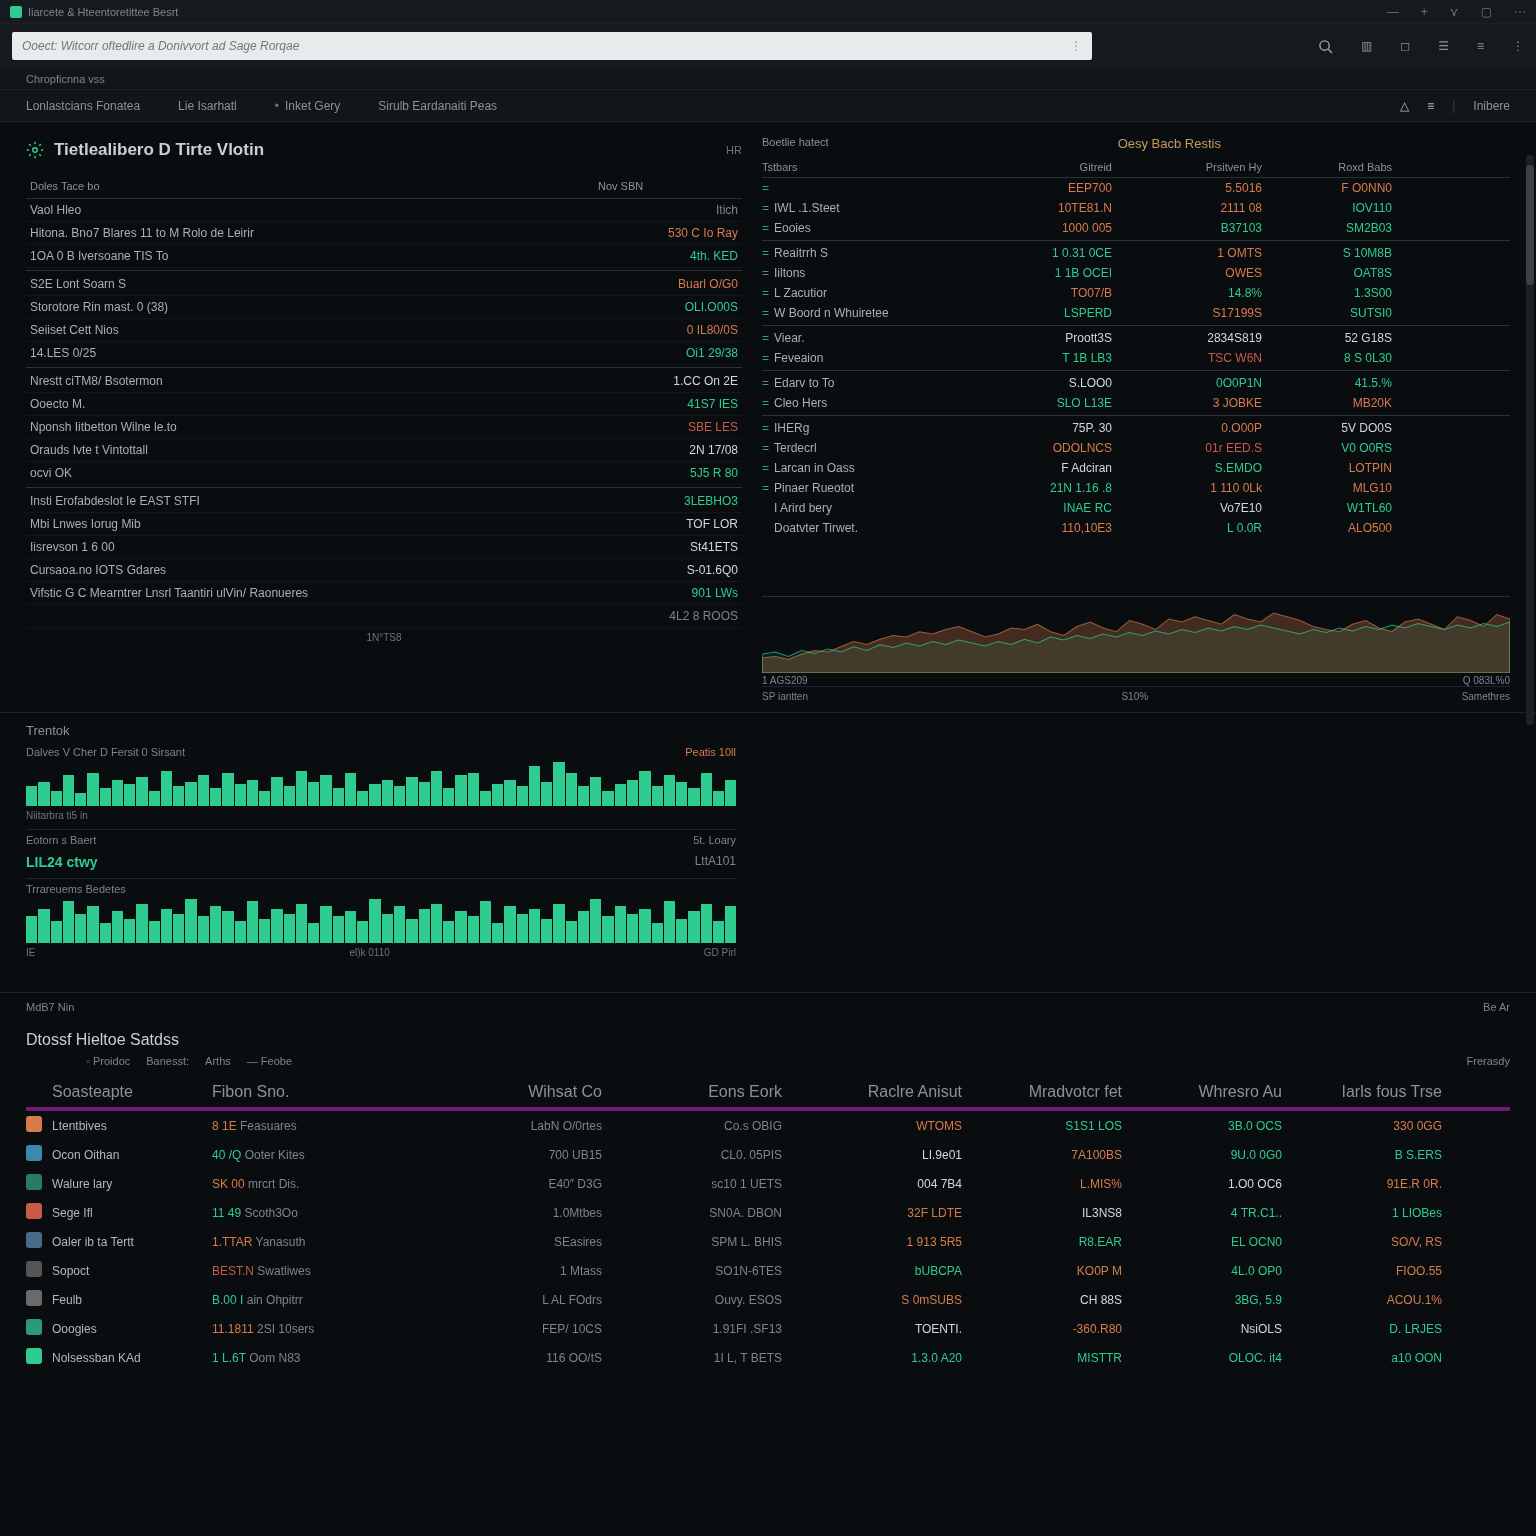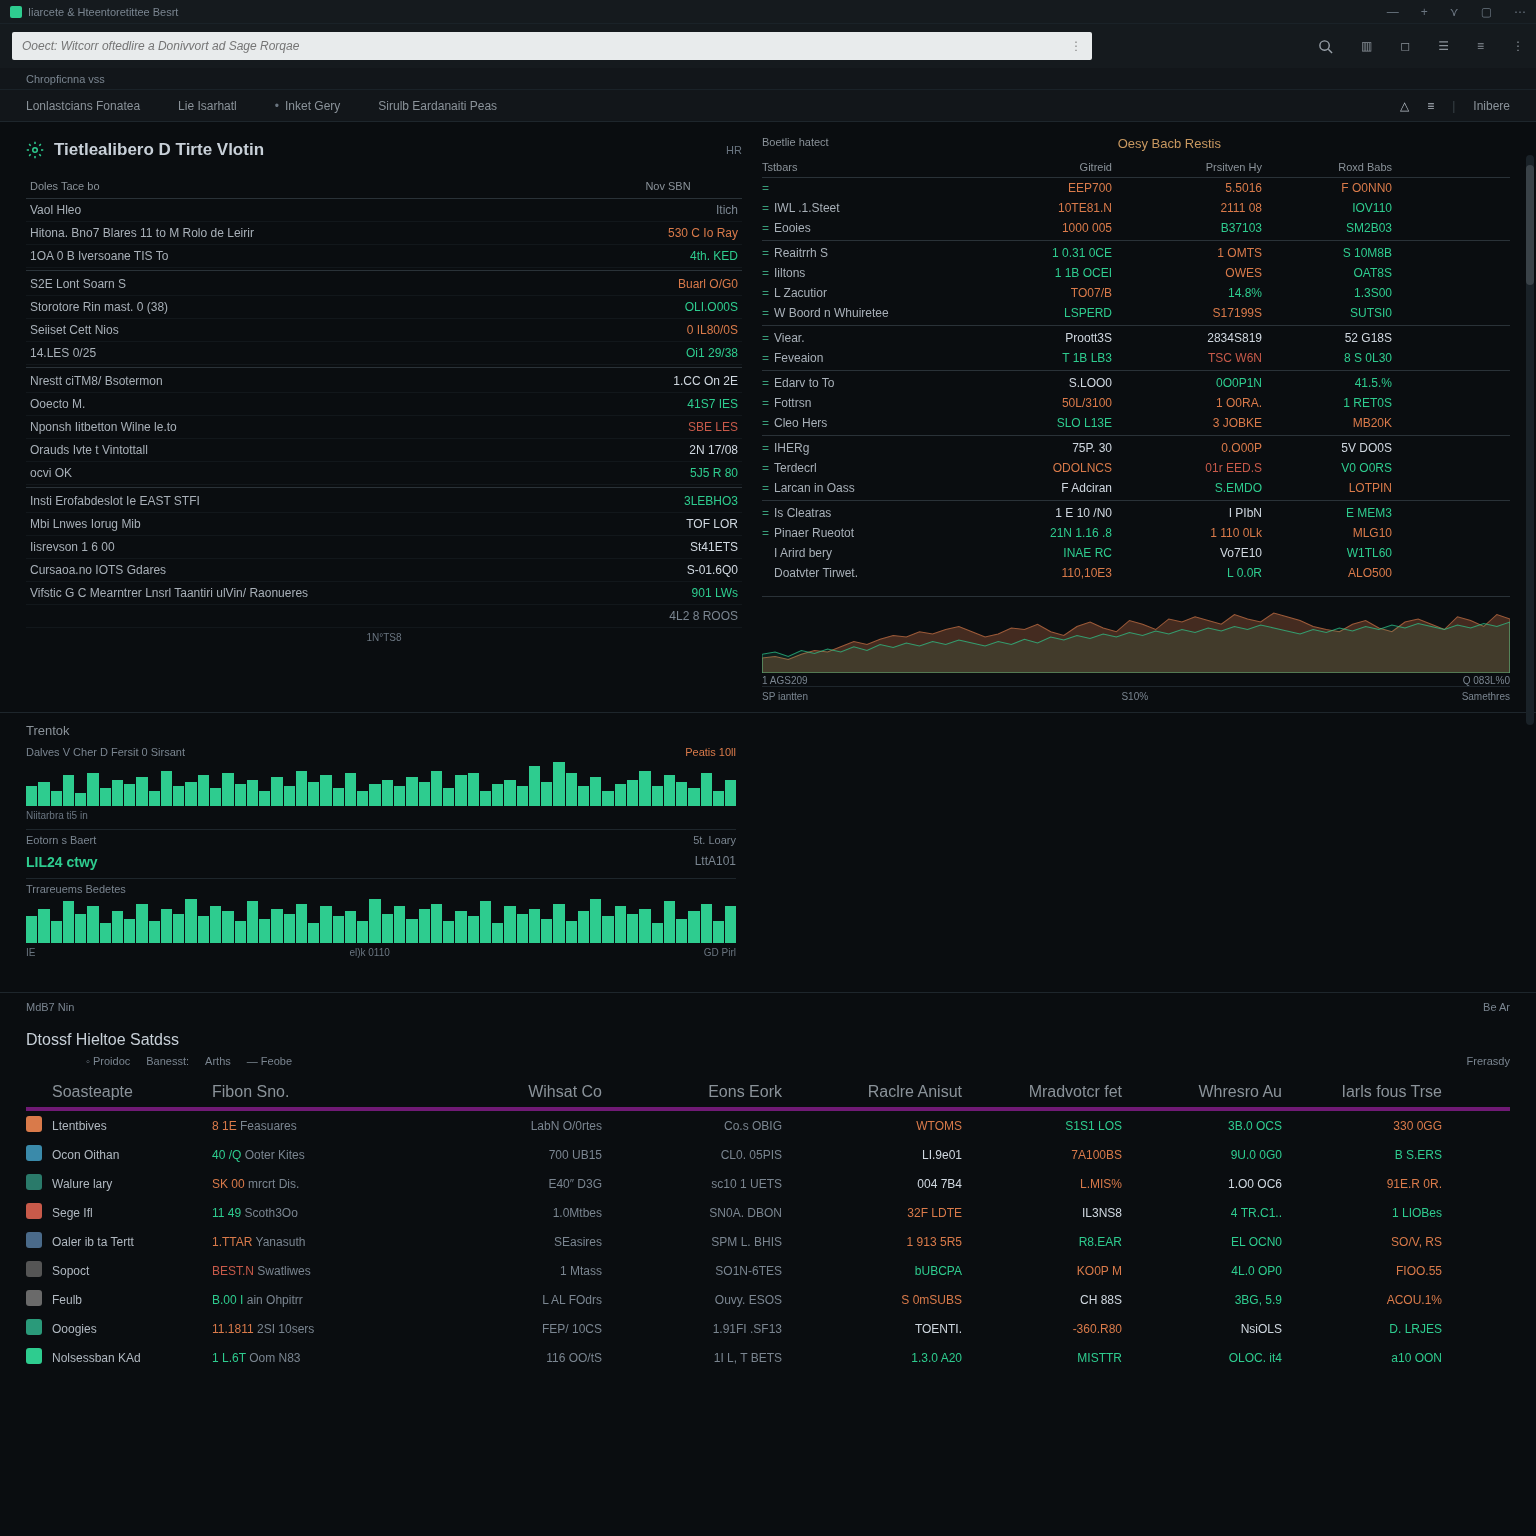--- a/index.html
+++ b/index.html
@@ -22,21 +22,21 @@
 .tab-icon{color:#6a7580}
 .content{display:flex;height:590px}
 .left-panel{width:750px;padding:18px 8px 10px 26px;display:flex;flex-direction:column}
 .right-panel{flex:1;padding:14px 26px 10px 12px;display:flex;flex-direction:column}
 .panel-title-row{display:flex;align-items:center;gap:10px;margin-bottom:14px}
 .panel-title{color:#c8d0d8;font-size:17px;font-weight:600}
 .panel-title-right{margin-left:auto;display:flex;gap:14px;color:#b85c3a;font-size:11px}
 .hr-icon{color:#6a7580;font-size:11px}
 .list-header{display:flex;padding:6px 4px;border-bottom:1px solid #2a3238;color:#8a9299;font-size:11px}
 .list-header .c1{flex:1}
-.list-header .c2{width:140px;text-align:center}
+.list-header .c2{width:140px;text-align:left}
 .row{display:flex;padding:4px 4px;font-size:12px;border-bottom:1px solid rgba(40,48,54,0.3)}
 .row .c1{flex:1;color:#a8b0b8;white-space:nowrap;overflow:hidden}
 .row .c2{width:140px;text-align:right}
 .row.section-gap{border-top:1px solid #2a3238;margin-top:2px;padding-top:6px}
 .teal{color:#2ecc8f}
 .teal-dim{color:#3a9d7a}
 .orange{color:#d97a4a}
 .red{color:#c85a4a}
 .dim{color:#7a8590}
 .white{color:#d0d8e0}
@@ -304,26 +304,20 @@
           <span class="rc3 red">TSC W6N</span>
           <span class="rc4 teal">8 S 0L30</span>
         </div>
         <div class="rrow section">
           <span class="rc1"><span class="handle">=</span>Edarv to To</span>
           <span class="rc2 white">S.LOO0</span>
           <span class="rc3 teal">0O0P1N</span>
           <span class="rc4 teal">41.5.%</span>
         </div>
         <div class="rrow">
-          <span class="rc1"><span class="handle">=</span>Fottrsn</span>
-          <span class="rc2 orange">50L/3100</span>
-          <span class="rc3 orange">1 O0RA.</span>
-          <span class="rc4 teal">1 RET0S</span>
-        </div>
-        <div class="rrow">
           <span class="rc1"><span class="handle">=</span>Cleo Hers</span>
           <span class="rc2 teal">SLO L13E</span>
           <span class="rc3 orange">3 JOBKE</span>
           <span class="rc4 orange">MB20K</span>
         </div>
         <div class="rrow section">
           <span class="rc1"><span class="handle">=</span>IHERg</span>
           <span class="rc2 white">75P. 30</span>
           <span class="rc3 orange">0.O00P</span>
           <span class="rc4 white">5V DO0S</span>
@@ -332,26 +326,20 @@
           <span class="rc1"><span class="handle">=</span>Terdecrl</span>
           <span class="rc2 orange">ODOLNCS</span>
           <span class="rc3 red">01r EED.S</span>
           <span class="rc4 teal">V0 O0RS</span>
         </div>
         <div class="rrow">
           <span class="rc1"><span class="handle">=</span>Larcan in Oass</span>
           <span class="rc2 white">F Adciran</span>
           <span class="rc3 teal">S.EMDO</span>
           <span class="rc4 orange">LOTPIN</span>
-        </div>
-        <div class="rrow section">
-          <span class="rc1"><span class="handle">=</span>Is Cleatras</span>
-          <span class="rc2 white">1 E 10 /N0</span>
-          <span class="rc3 white">I PIbN</span>
-          <span class="rc4 teal">E MEM3</span>
         </div>
         <div class="rrow">
           <span class="rc1"><span class="handle">=</span>Pinaer Rueotot</span>
           <span class="rc2 teal">21N 1.16 .8</span>
           <span class="rc3 orange">1 110 0Lk</span>
           <span class="rc4 orange">MLG10</span>
         </div>
         <div class="rrow">
           <span class="rc1"><span class="handle"></span>I Arird bery</span>
           <span class="rc2 teal">INAE RC</span>

